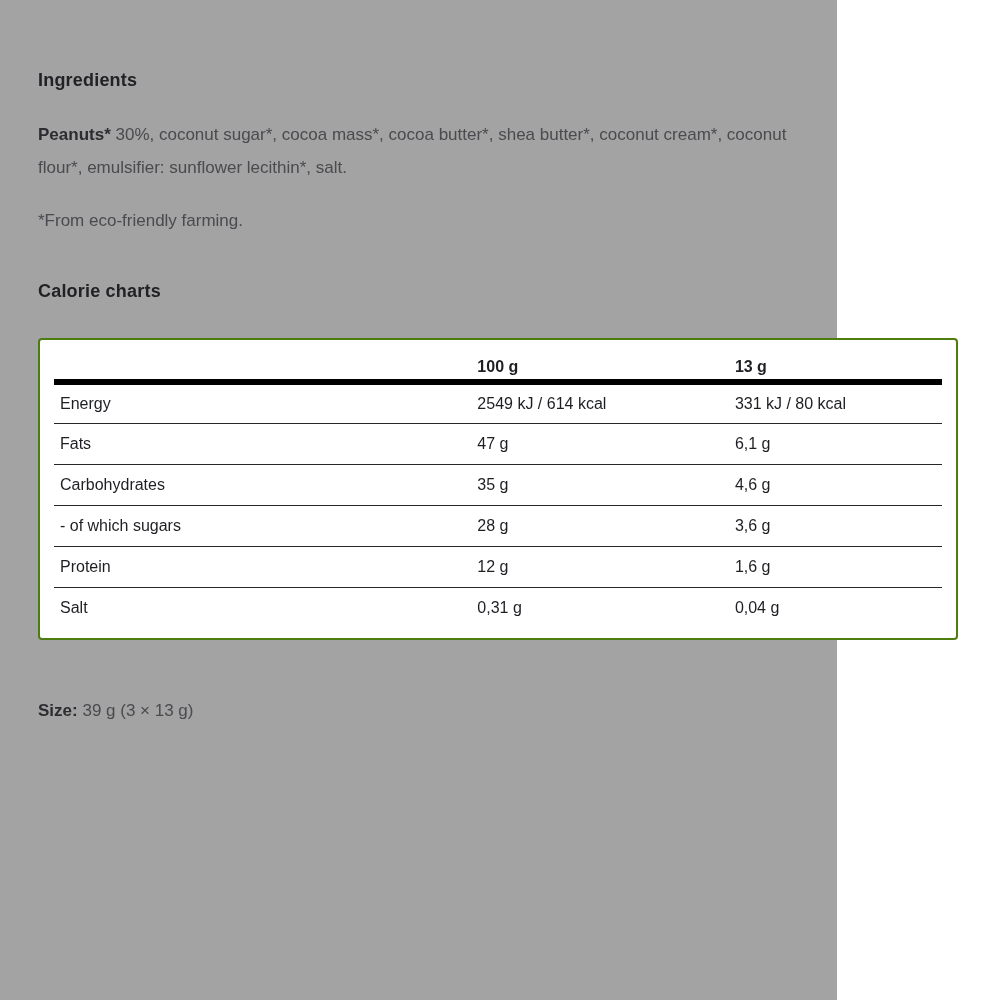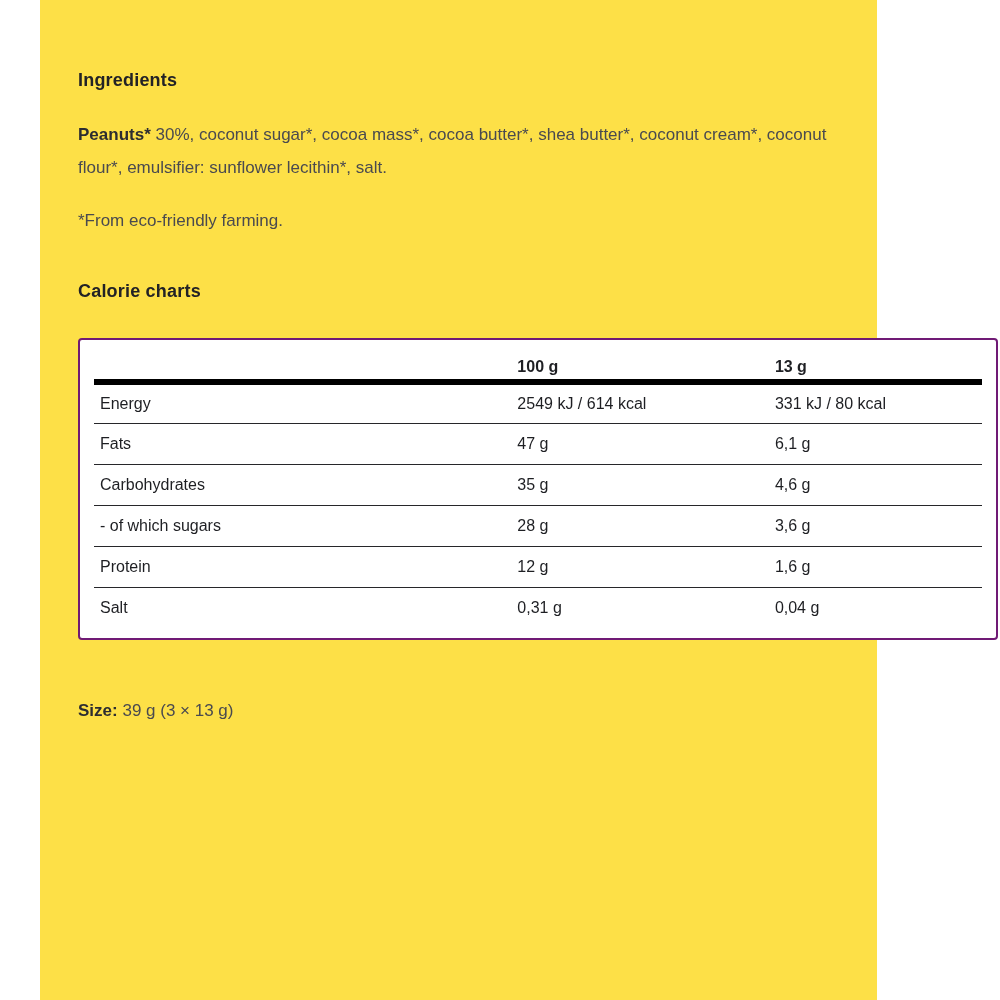--- a/index.html
+++ b/index.html
@@ -6,22 +6,21 @@
   html, body {
     margin: 0;
     padding: 0;
     background: #ffffff;
     font-family: "Liberation Sans", "DejaVu Sans", sans-serif;
   }
   .page {
     width: 837px;
     height: 1000px;
     padding: 70px 40px 40px 38px;
-    background: #fde047;
-    margin-left: 40px;
+    background: #a3a3a3;
   }
   h2.section-heading {
     font-size: 18px;
     line-height: 1.2;
     font-weight: 700;
     color: #222226;
     letter-spacing: 0.2px;
     margin: 0 0 26px 0;
   }
   p.body-text {
@@ -33,21 +32,21 @@
   }
   p.body-text strong {
     font-weight: 700;
     color: #2c2c31;
   }
   h2.calorie-heading {
     margin: 44px 0 36px 0;
   }
   .table-box {
     width: 920px;
-    border: 2px solid #701a75;
+    border: 2px solid #4d7c0f;
     border-radius: 4px;
     padding: 0 14px 10px 14px;
     background: #ffffff;
   }
   table.nutrition {
     width: 100%;
     border-collapse: collapse;
     font-size: 16px;
     color: #1e1f23;
   }

